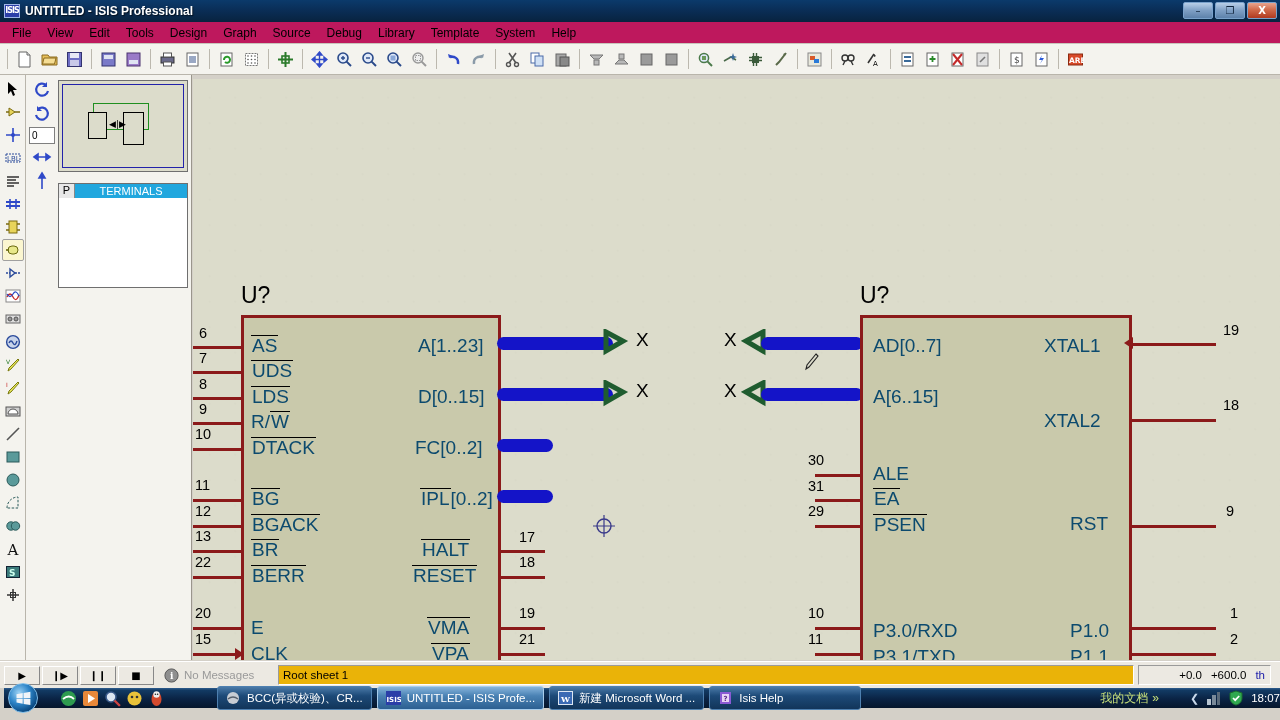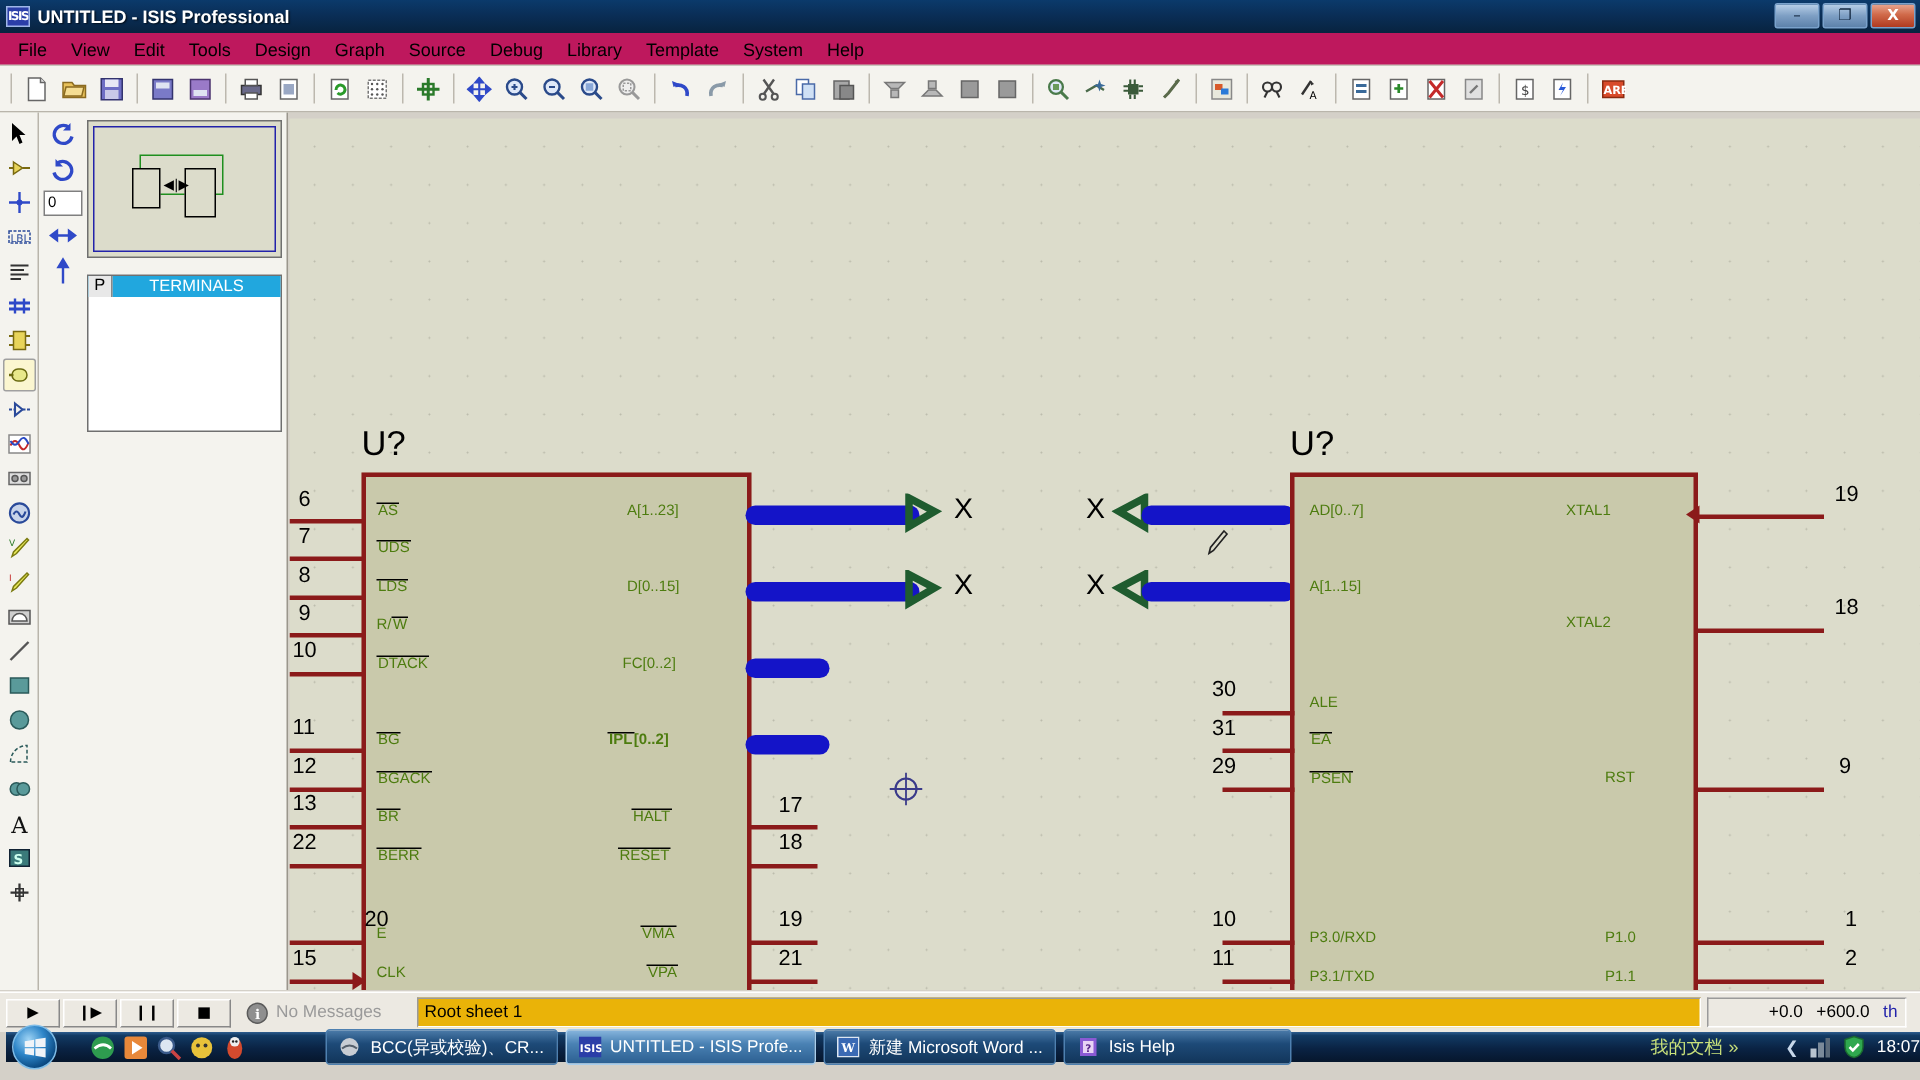--- a/index.html
+++ b/index.html
@@ -140,21 +140,21 @@
   
   .ic {
     position: absolute; background: #c9c9ab;
     border: 3px solid #8b1a1a;
   }
   .ic-label {
     position: absolute; font-size: 23px; color: #000;
     font-family: "Liberation Sans", sans-serif;
   }
   .pin-name {
-    position: absolute; font-size: 10px; color: #4d7c0f; white-space: nowrap;
+    position: absolute; font-size: 19px; color: #0c4a6e; white-space: nowrap;
     font-family: "Liberation Sans", sans-serif;
   }
   .ovr { border-top: 1.6px solid #000; display: inline-block; line-height: 1.08; padding: 0 1px;}
   .ovrpart { display:inline-block; }
   .pin-num {
     position: absolute; font-size: 14.5px; color: #000;
     font-family: "Liberation Sans", sans-serif;
   }
   .pin-wire { position: absolute; background: #8b1a1a; height: 3px; }
 
@@ -746,41 +746,41 @@
     <div class="pin-wire" style="left:0px;  top:420px; width:51px;"></div>
     <div class="pin-num" style="left:2px;  top:398px;">11</div>
     <div class="pin-wire" style="left:0px;  top:446px; width:51px;"></div>
     <div class="pin-num" style="left:2px;  top:424px;">12</div>
     <div class="pin-wire" style="left:0px;  top:471px; width:51px;"></div>
     <div class="pin-num" style="left:2px;  top:449px;">13</div>
     <div class="pin-wire" style="left:0px;  top:497px; width:51px;"></div>
     <div class="pin-num" style="left:2px;  top:475px;">22</div>
 
     <div class="pin-wire" style="left:0px;  top:548px; width:51px;"></div>
-    <div class="pin-num" style="left:2px;  top:526px;margin-left:48px;">20</div>
+    <div class="pin-num" style="left:2px;  top:526px;">20</div>
     <div class="pin-wire" style="left:0px;  top:574px; width:51px;"></div>
     <div class="pin-num" style="left:2px;  top:552px;">15</div>
     <div class="clk-arrow" style="left:42px; top:569px;"></div>
 
     <div class="pin-name" style="left:58px; top:256px;"><span class="ovr">AS</span></div>
     <div class="pin-name" style="left:58px; top:281px;"><span class="ovr">UDS</span></div>
     <div class="pin-name" style="left:58px; top:307px;"><span class="ovr">LDS</span></div>
     <div class="pin-name" style="left:58px; top:332px;"><span class="ovrpart">R/</span><span class="ovr">W</span></div>
     <div class="pin-name" style="left:58px; top:358px;"><span class="ovr">DTACK</span></div>
     <div class="pin-name" style="left:58px; top:409px;"><span class="ovr">BG</span></div>
     <div class="pin-name" style="left:58px; top:435px;"><span class="ovr">BGACK</span></div>
     <div class="pin-name" style="left:58px; top:460px;"><span class="ovr">BR</span></div>
     <div class="pin-name" style="left:58px; top:486px;"><span class="ovr">BERR</span></div>
     <div class="pin-name" style="left:58px; top:538px;">E</div>
     <div class="pin-name" style="left:58px; top:564px;">CLK</div>
 
     <div class="pin-name" style="left:225px; top:256px;">A[1..23]</div>
     <div class="pin-name" style="left:225px; top:307px;">D[0..15]</div>
     <div class="pin-name" style="left:222px; top:358px;">FC[0..2]</div>
-    <div class="pin-name" style="left:212px; top:409px;font-weight:bold;"><span class="ovr">IPL</span>[0..2]</div>
+    <div class="pin-name" style="left:227px; top:409px;"><span class="ovr">IPL</span>[0..2]</div>
     <div class="pin-name" style="left:228px; top:460px;"><span class="ovr">HALT</span></div>
     <div class="pin-name" style="left:219px; top:486px;"><span class="ovr">RESET</span></div>
     <div class="pin-name" style="left:234px; top:538px;"><span class="ovr">VMA</span></div>
     <div class="pin-name" style="left:238px; top:564px;"><span class="ovr">VPA</span></div>
 
     <div class="pin-wire" style="left:307px; top:471px; width:45px;"></div>
     <div class="pin-num" style="left:326px; top:450px;">17</div>
     <div class="pin-wire" style="left:307px; top:497px; width:45px;"></div>
     <div class="pin-num" style="left:326px; top:475px;">18</div>
     <div class="pin-wire" style="left:307px; top:548px; width:45px;"></div>
@@ -821,21 +821,21 @@
 
     <svg class="cursor-cross" style="left:400px; top:436px;" viewBox="0 0 22 22">
       <circle cx="11" cy="11" r="7" fill="none" stroke="#3a3a8a" stroke-width="1.4"></circle>
       <path d="M11 0v22M0 11h22" stroke="#3a3a8a" stroke-width="1.2"></path>
     </svg>
 
     <div class="ic" style="left:667px; top:236px; width:272px; height:500px;"></div>
     <div class="ic-label" style="left:667px; top:203px;">U?</div>
 
     <div class="pin-name" style="left:680px; top:256px;">AD[0..7]</div>
-    <div class="pin-name" style="left:680px; top:307px;">A[1..15]</div>
+    <div class="pin-name" style="left:680px; top:307px;">A[6..15]</div>
     <div class="pin-name" style="left:680px; top:384px;">ALE</div>
     <div class="pin-name" style="left:680px; top:409px;"><span class="ovr">EA</span></div>
     <div class="pin-name" style="left:680px; top:435px;"><span class="ovr">PSEN</span></div>
     <div class="pin-name" style="left:680px; top:541px;">P3.0/RXD</div>
     <div class="pin-name" style="left:680px; top:567px;">P3.1/TXD</div>
 
     <div class="pin-wire" style="left:622px; top:395px; width:48px;"></div>
     <div class="pin-num" style="left:615px; top:373px;">30</div>
     <div class="pin-wire" style="left:622px; top:420px; width:48px;"></div>
     <div class="pin-num" style="left:615px; top:399px;">31</div>

